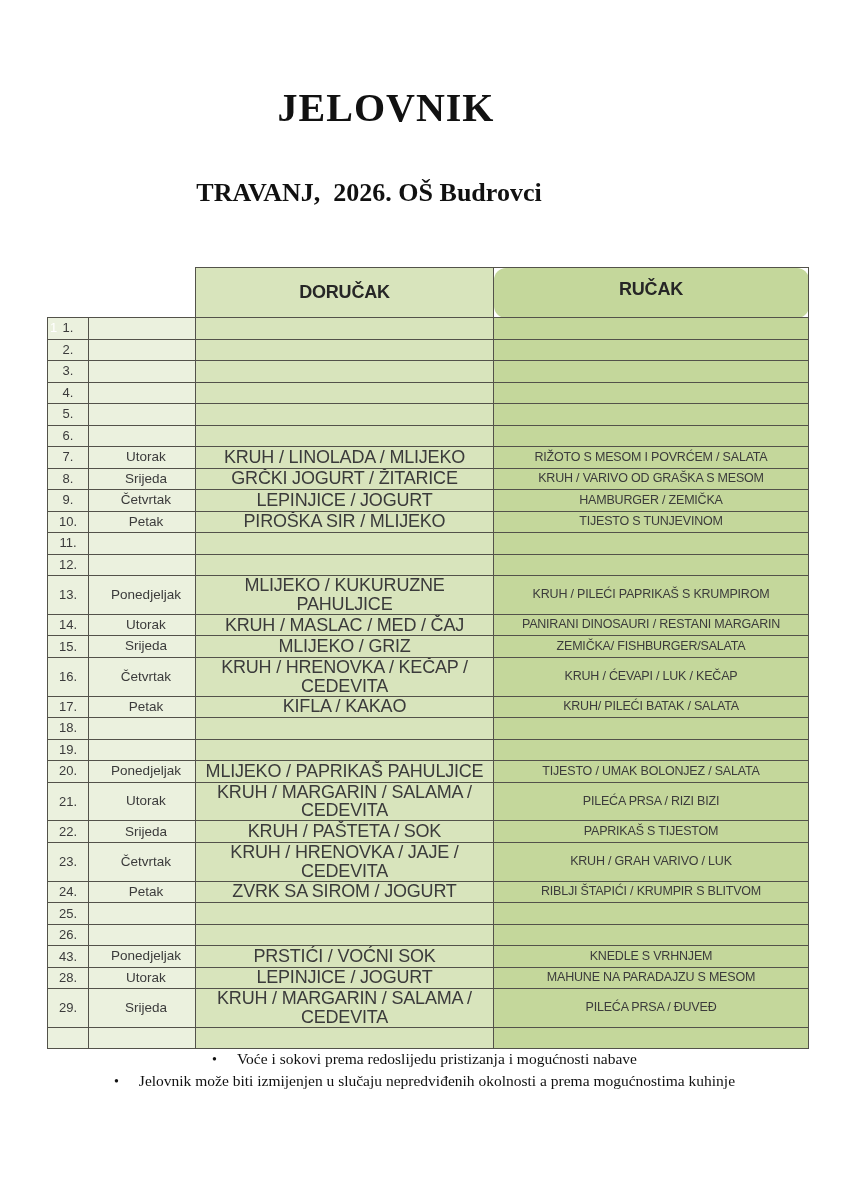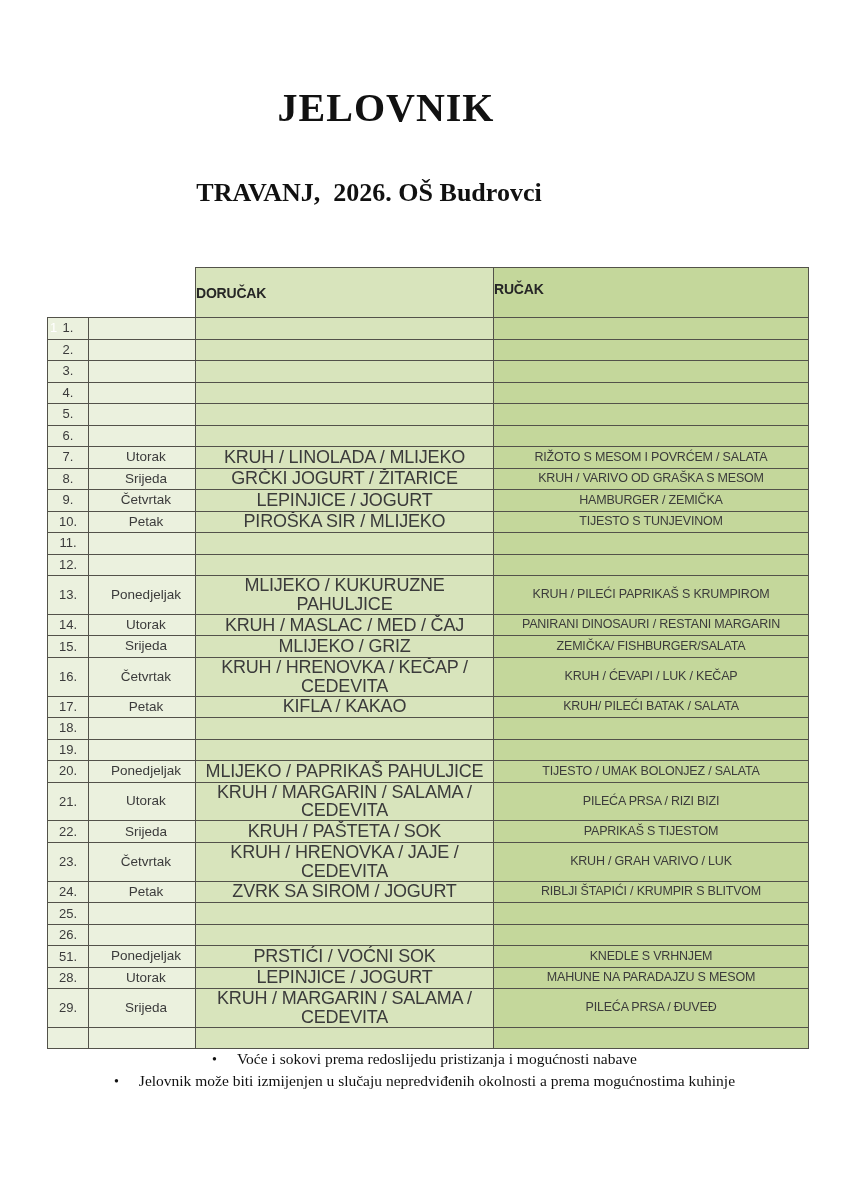--- a/index.html
+++ b/index.html
@@ -58,28 +58,28 @@
     padding: 0;
     overflow: hidden;
   }
   .menu-table td.no-cell {
     border: none;
     background: #ffffff;
   }
   .menu-table thead th {
     height: 42px;
     font-weight: bold;
-    font-size: 14px;
+    font-size: 18px;
     letter-spacing: -0.2px;
-    text-align: left;
+    text-align: center;
     vertical-align: middle;
     color: #262626;
   }
   th.hdr-breakfast { background: var(--breakfast-bg, #D8E4BC); }
-  th.hdr-lunch     { background: var(--lunch-bg, #C4D79B); padding-bottom: 7px; }
+  th.hdr-lunch     { background: var(--lunch-bg, #C4D79B); padding-bottom: 7px; border-radius: 12px; }
   .menu-table tbody tr { height: 21.5px; }
   .menu-table tbody td {
     text-align: center;
     vertical-align: middle;
     color: var(--text, #3b3b3b);
     line-height: 1.05;
   }
   td.c-num {
     background: var(--row-label-bg, #EBF1DE);
     font-size: 13px;
@@ -303,21 +303,21 @@
           <td class="c-breakfast"></td>
           <td class="c-lunch"></td>
         </tr>
         <tr>
           <td class="c-num">26.</td>
           <td class="c-day"></td>
           <td class="c-breakfast"></td>
           <td class="c-lunch"></td>
         </tr>
         <tr>
-          <td class="c-num">51.</td>
+          <td class="c-num">43.</td>
           <td class="c-day">Ponedjeljak</td>
           <td class="c-breakfast">PRSTIĆI / VOĆNI SOK</td>
           <td class="c-lunch">KNEDLE S VRHNJEM</td>
         </tr>
         <tr>
           <td class="c-num">28.</td>
           <td class="c-day">Utorak</td>
           <td class="c-breakfast">LEPINJICE / JOGURT</td>
           <td class="c-lunch">MAHUNE NA PARADAJZU S MESOM</td>
         </tr>

